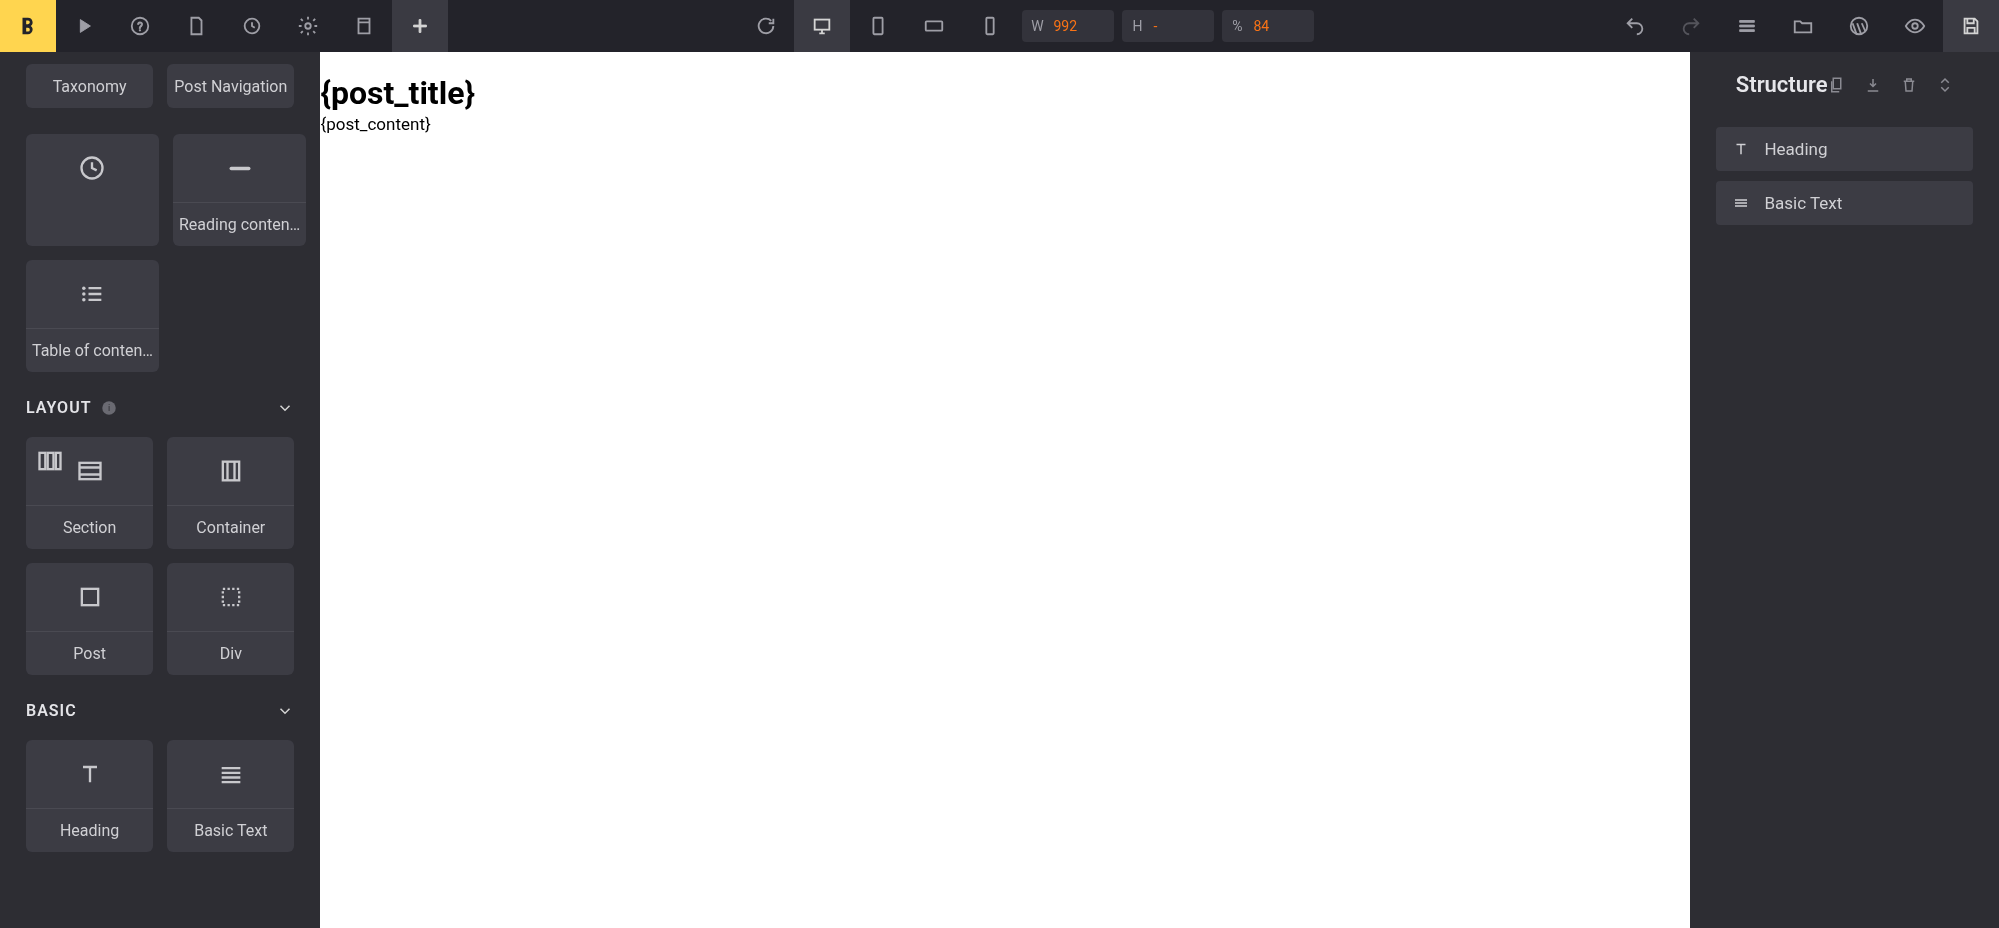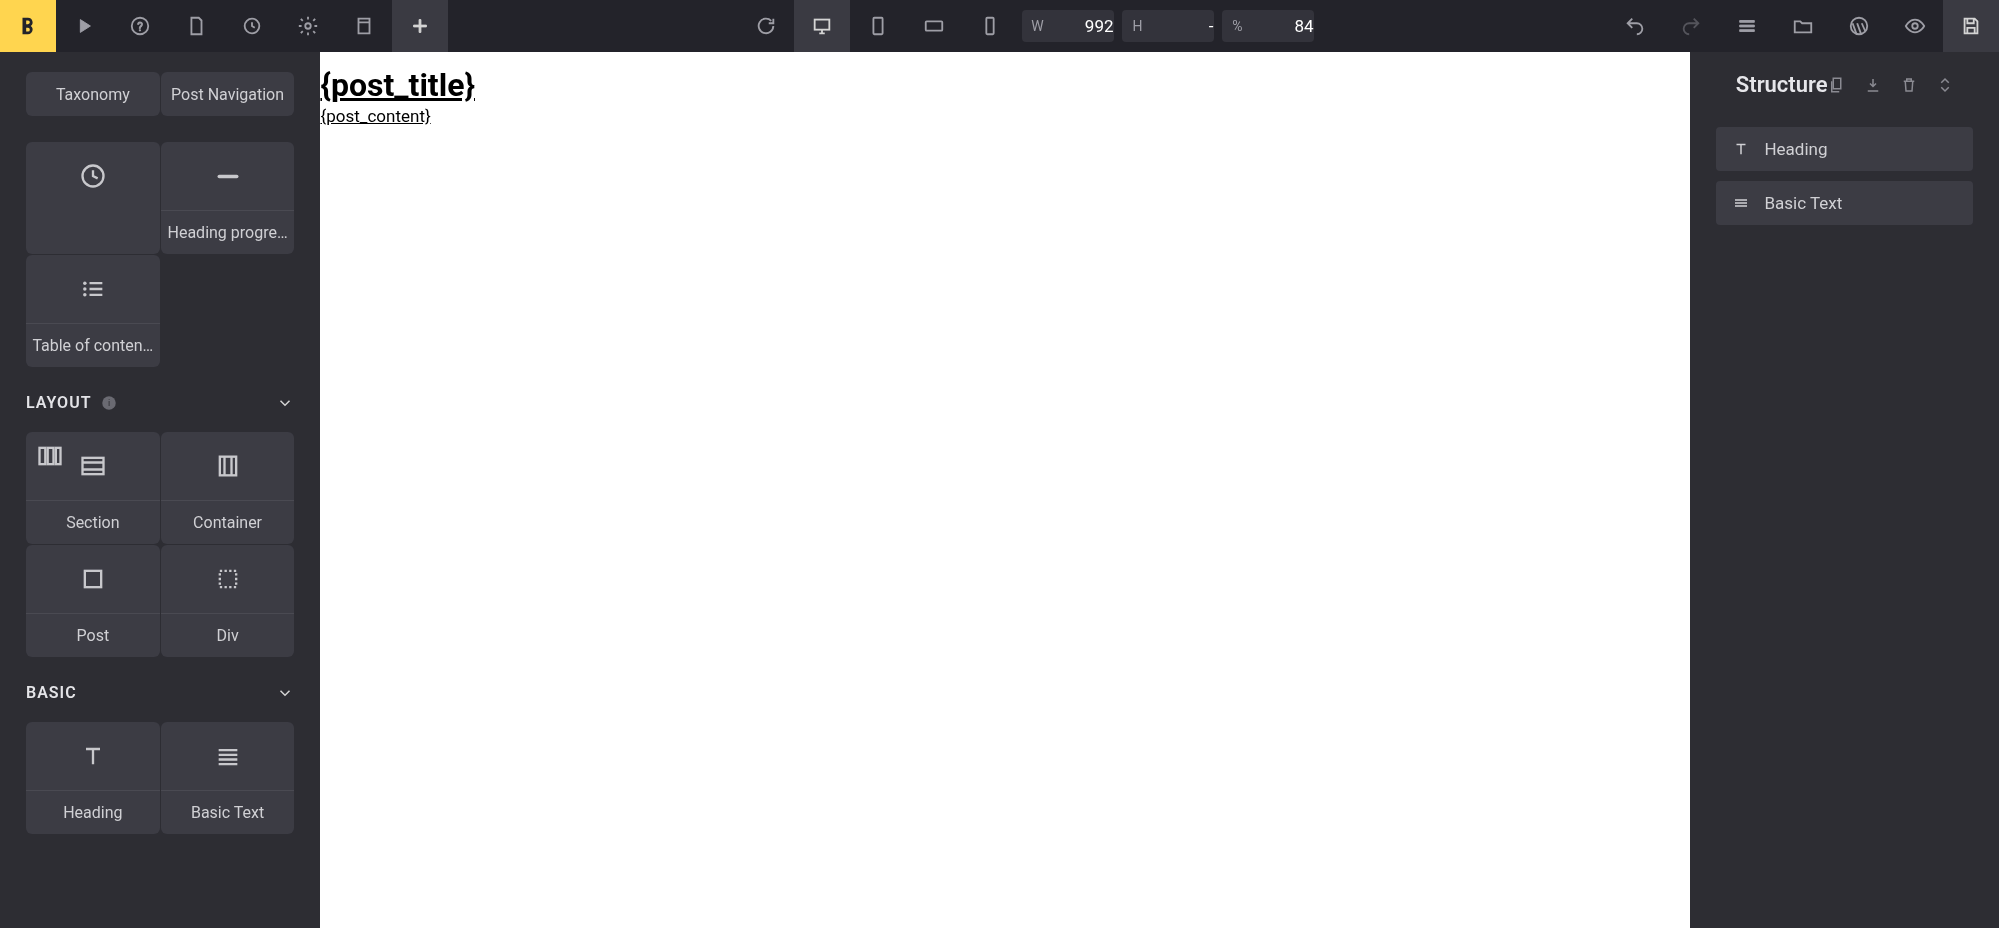--- a/index.html
+++ b/index.html
@@ -11,44 +11,44 @@
 
 .topbar { height: 52px; background: #23232a; display: flex; align-items: stretch; }
 .logo { width: 56px; display: flex; align-items: center; justify-content: center; background: #ffd54f; }
 .logo svg { width: 22px; height: 22px; }
 .tb-btn { width: 56px; display: flex; align-items: center; justify-content: center; color: #9e9ea6; cursor: pointer; }
 .tb-btn.active { background: #3a3a42; color: #d4d4d4; }
 .tb-btn svg { width: 22px; height: 22px; stroke: currentColor; fill: currentColor; }
 .tb-spacer { flex: 1; }
 .dim-box { display: flex; align-items: center; background: #33333b; border-radius: 4px; margin: 10px 4px; }
 .dim-label { width: 32px; text-align: center; font-size: 14px; color: #9e9ea6; }
-.dim-val { width: 60px; text-align: right; font-size: 17px; color: #ffffff; background: transparent; border: none; outline: none; }
+.dim-val { width: 60px; text-align: left; font-size: 14px; color: #f97316; background: transparent; border: none; outline: none; }
 
 
 .main { flex: 1; display: flex; overflow: hidden; }
 
 
 .left-panel { width: 414px; background: #2d2d33; overflow-y: auto; padding: 12px 26px 20px; }
-.elem-grid { display: grid; grid-template-columns: 1fr 1fr; gap: 1px; margin-bottom: 26px; margin-top: 8px; }
+.elem-grid { display: grid; grid-template-columns: 1fr 1fr; gap: 14px; margin-bottom: 26px; }
 .elem-card { background: #3c3c44; border-radius: 6px; display: flex; flex-direction: column; cursor: grab; }
 .elem-icon { height: 68px; display: flex; align-items: center; justify-content: center; color: #c8c8cc; position: relative; }
 .elem-icon svg { width: 28px; height: 28px; }
 .elem-label { height: 44px; border-top: 1px solid #4a4a52; display: flex; align-items: center; justify-content: center; font-size: 16px; color: #d0d0d4; white-space: nowrap; overflow: hidden; text-overflow: ellipsis; padding: 0 6px; }
 .elem-card.short { height: 44px; }
 .elem-card.short .elem-label { border-top: none; height: 44px; }
 .corner-badge { position: absolute; top: 10px; left: 10px; width: 20px; height: 20px; }
 
 .section-header { display: flex; align-items: center; justify-content: space-between; margin: 14px 0 20px; }
 .section-title { font-size: 16px; font-weight: 600; letter-spacing: 1px; color: #e4e4e8; }
 .section-info { width: 18px; height: 18px; margin-left: 8px; }
 .section-caret { width: 18px; height: 18px; }
 
 
 .canvas-wrap { flex: 1; background: #2d2d33; display: flex; justify-content: flex-start; }
-.canvas { width: 1370px; background: #ffffff; color: #000; padding: 14px 0 0 0; text-decoration: underline; }
+.canvas { width: 1370px; background: #ffffff; color: #000; padding: 22px 0 0 0; }
 .canvas h2 { font-size: 32px; font-weight: 700; margin: 0 0 2px 0; padding-left: 0; }
 .canvas p { font-size: 17px; color: #000000; }
 
 
 .right-panel { width: 398px; background: #2d2d33; padding: 20px 26px; }
 .right-header { display: flex; align-items: center; justify-content: center; margin-bottom: 30px; }
 .right-title { font-size: 22px; font-weight: 600; color: #e6e6ea; }
 .right-icons { display: flex; gap: 18px; color: #8a8a92; }
 .right-icons svg { width: 18px; height: 18px; }
 .struct-item { display: flex; align-items: center; gap: 14px; background: #3c3c44; border-radius: 4px; padding: 12px 16px; margin-bottom: 10px; color: #d0d0d4; font-size: 17px; cursor: pointer; }
@@ -209,21 +209,21 @@
                 <path class="stroke-only" d="M12 7v5l4 2"></path>
               </svg>
             </div>
         </div>
         <div class="elem-card">
           <div class="elem-icon">
               <svg viewBox="0 0 24 24">
                 <rect x="3" y="11" width="18" height="3" rx="1.5" fill="currentColor"></rect>
               </svg>
             </div>
-          <div class="elem-label">Heading progre…</div>
+          <div class="elem-label">Reading conten…</div>
         </div>
         <div class="elem-card">
           <div class="elem-icon">
               <svg viewBox="0 0 24 24">
                 <circle cx="5" cy="7" r="1.5" fill="currentColor"></circle>
                 <circle cx="5" cy="12" r="1.5" fill="currentColor"></circle>
                 <circle cx="5" cy="17" r="1.5" fill="currentColor"></circle>
                 <path d="M9 6h11v2H9zM9 11h11v2H9zM9 16h11v2H9z" fill="currentColor"></path>
               </svg>
             </div>

